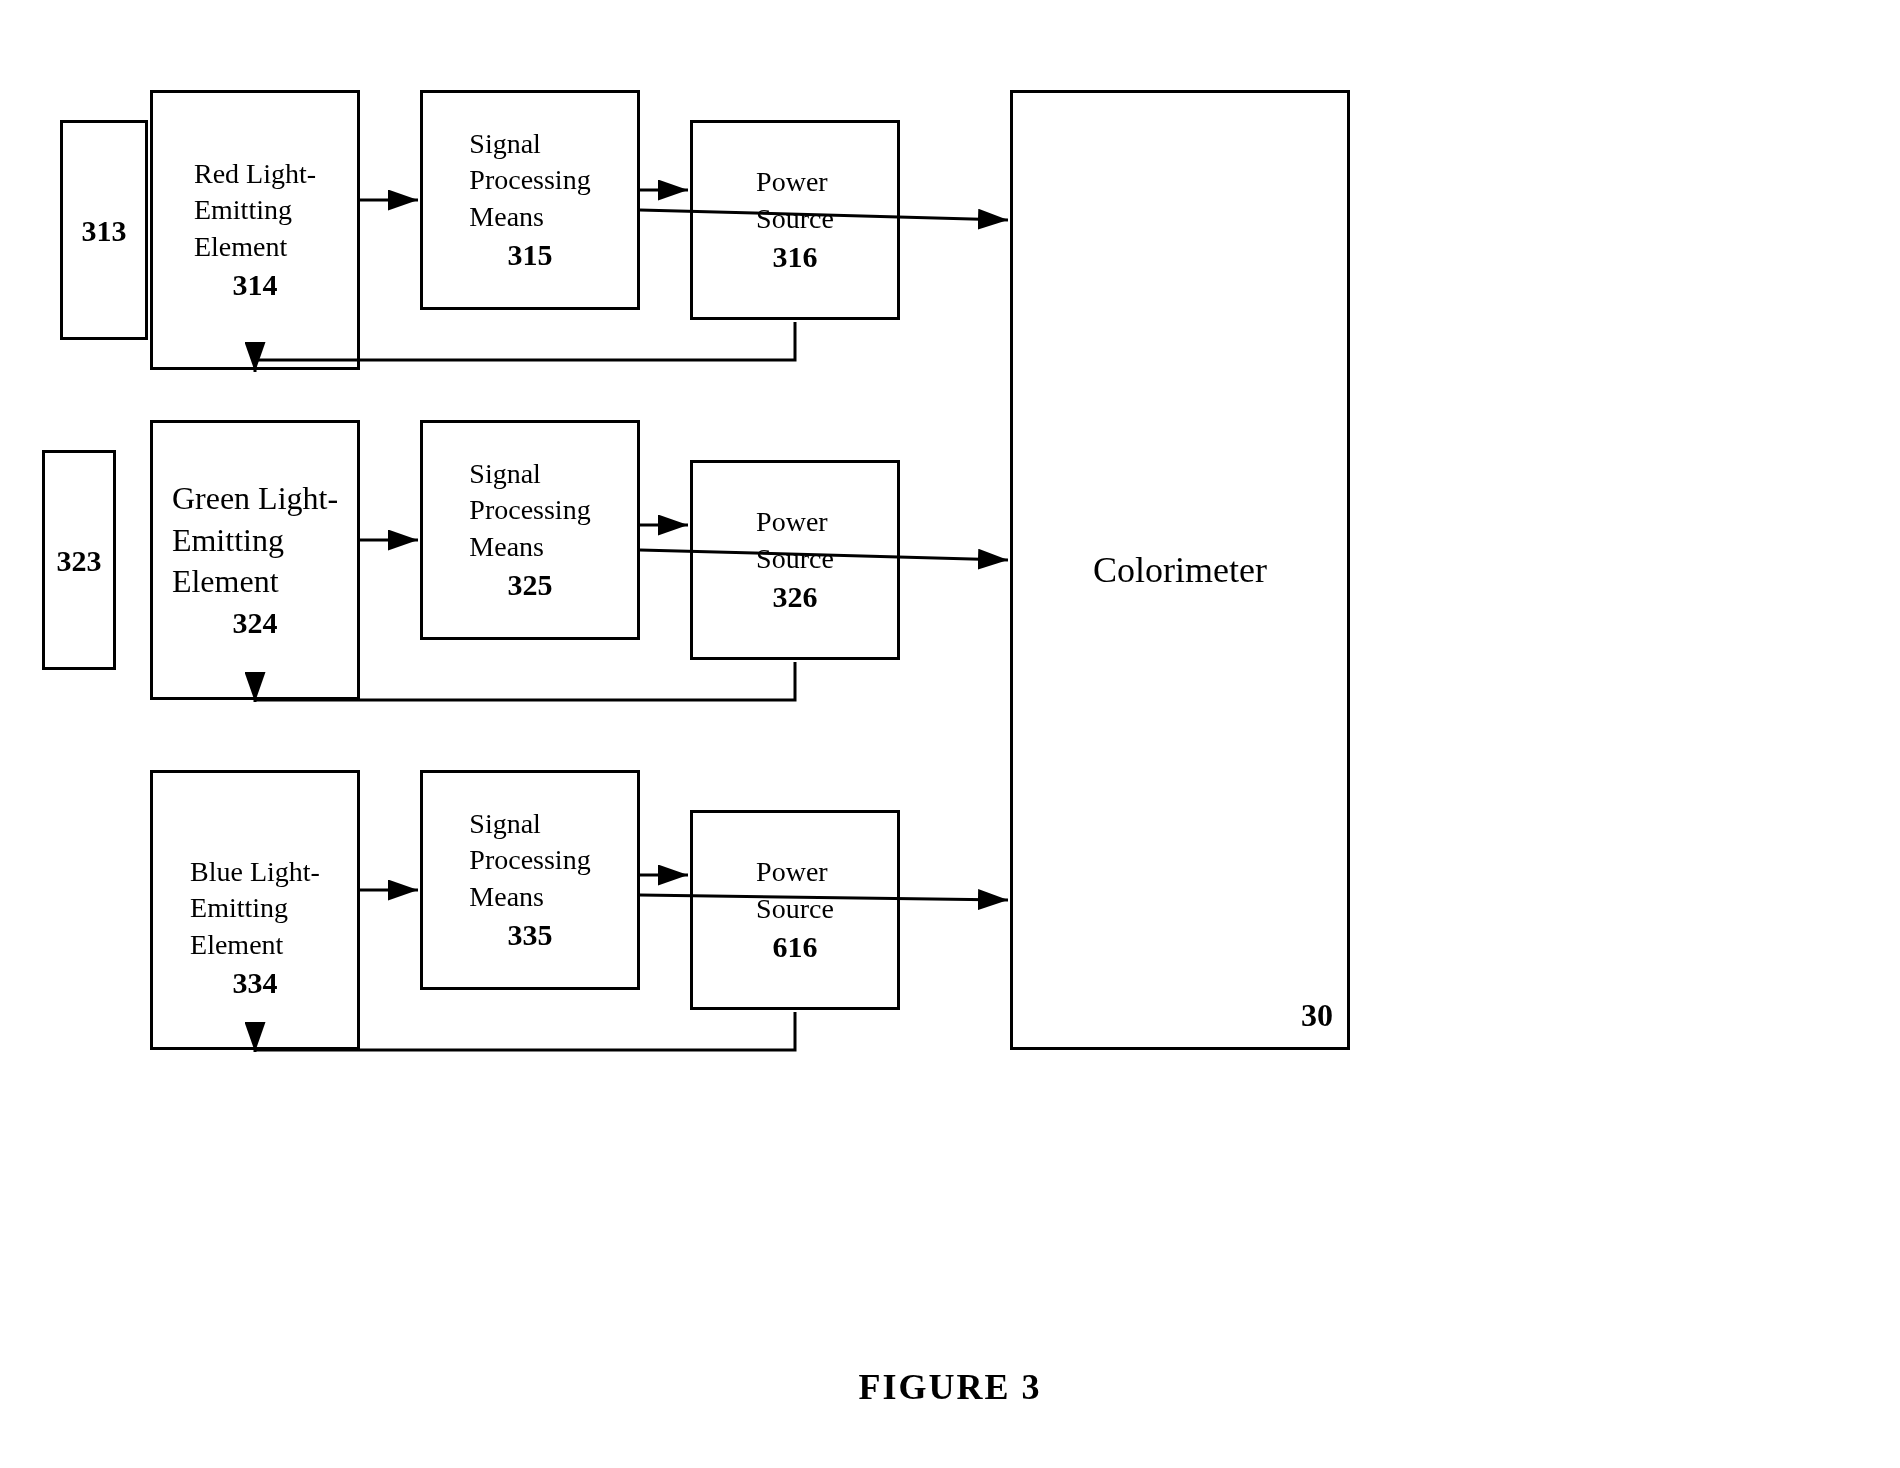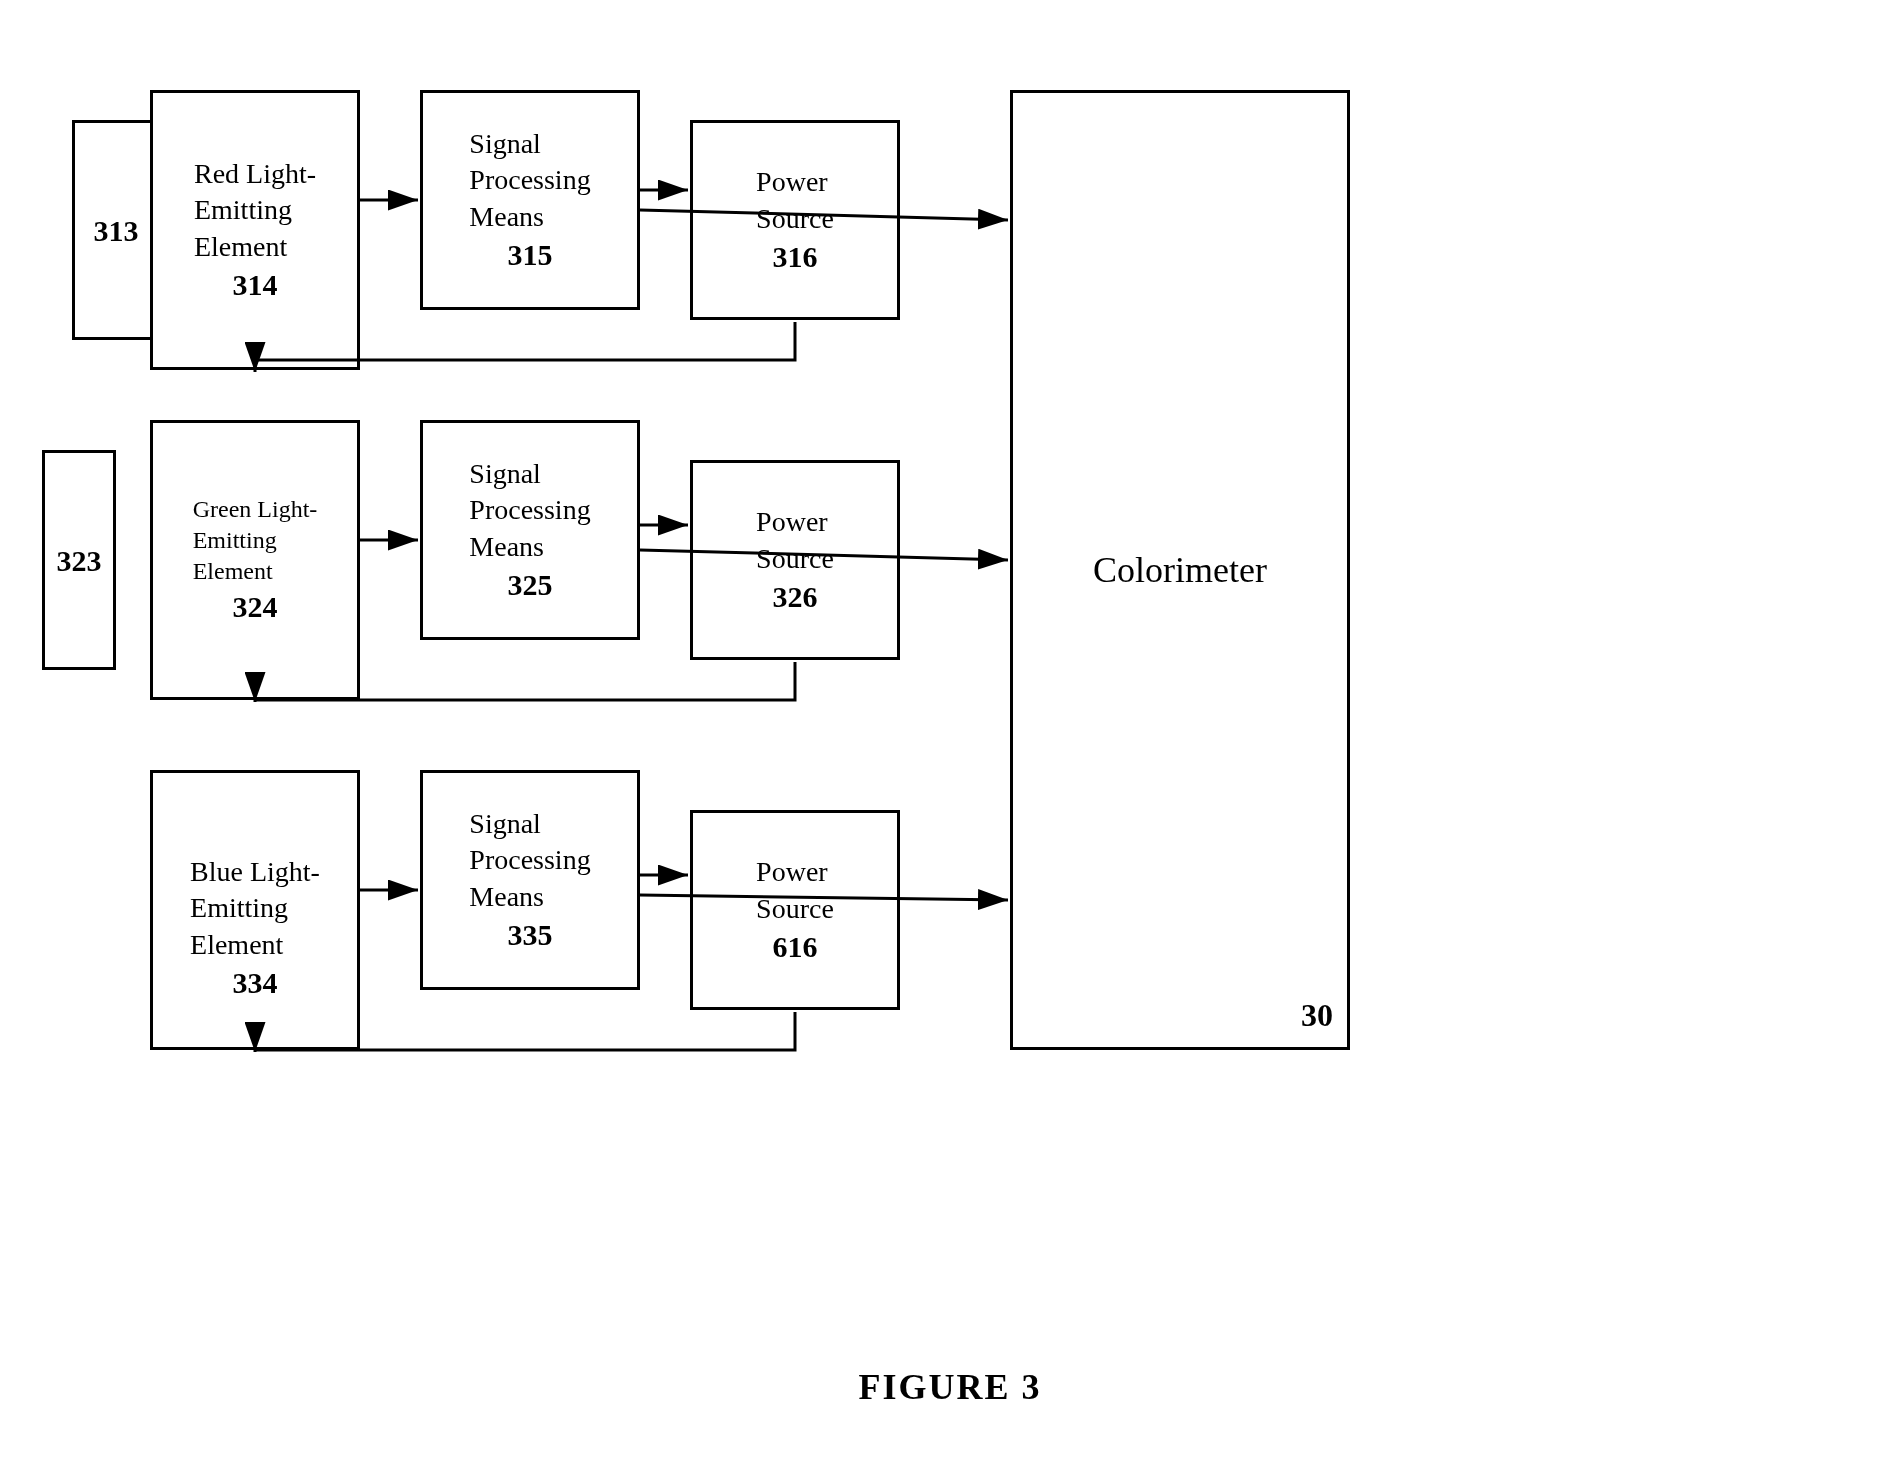--- a/index.html
+++ b/index.html
@@ -58,21 +58,21 @@
       font-size: 36px;
       font-weight: bold;
       letter-spacing: 2px;
     }
   </style>
 </head>
 <body>
 
 <div class="diagram-container">
 
-  <div class="box" style="left:30px; top:60px; width:88px; height:220px;margin-left:12px;">
+  <div class="box" style="left:30px; top:60px; width:88px; height:220px;">
     <span class="label-num">313</span>
   </div>
 
   <div class="box" style="left:120px; top:30px; width:210px; height:280px;">
     <span style="white-space:pre-line; font-size:28px;">Red Light-
 Emitting
 Element</span>
     <span class="label-num">314</span>
   </div>
 
@@ -87,21 +87,21 @@
     <span style="white-space:pre-line; font-size:28px;">Power
 Source</span>
     <span class="label-num">316</span>
   </div>
 
   <div class="box" style="left:12px; top:390px; width:74px; height:220px;">
     <span class="label-num">323</span>
   </div>
 
   <div class="box" style="left:120px; top:360px; width:210px; height:280px;">
-    <span style="white-space:pre-line; font-size:24px;">Green Light-
+    <span style="white-space:pre-line; font-size:32px;">Green Light-
 Emitting
 Element</span>
     <span class="label-num">324</span>
   </div>
 
   <div class="box" style="left:390px; top:360px; width:220px; height:220px;">
     <span style="white-space:pre-line; font-size:28px;">Signal
 Processing
 Means</span>
     <span class="label-num">325</span>

